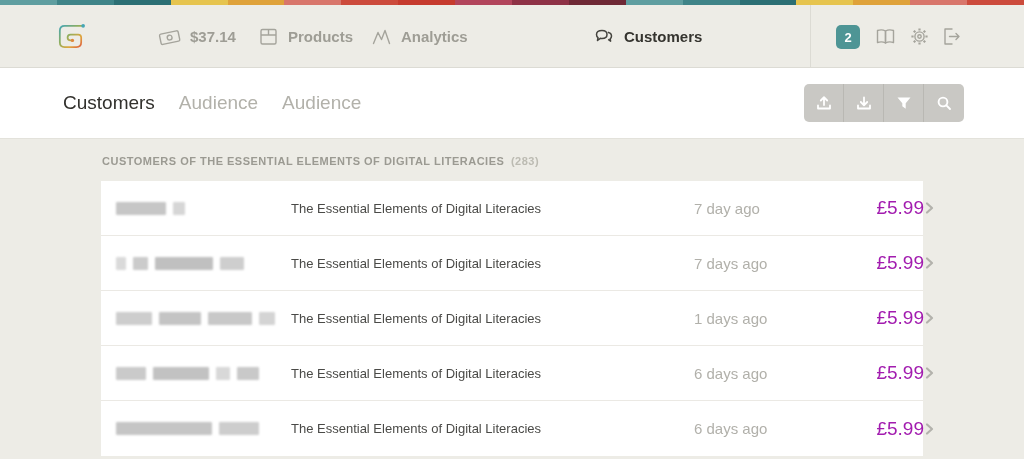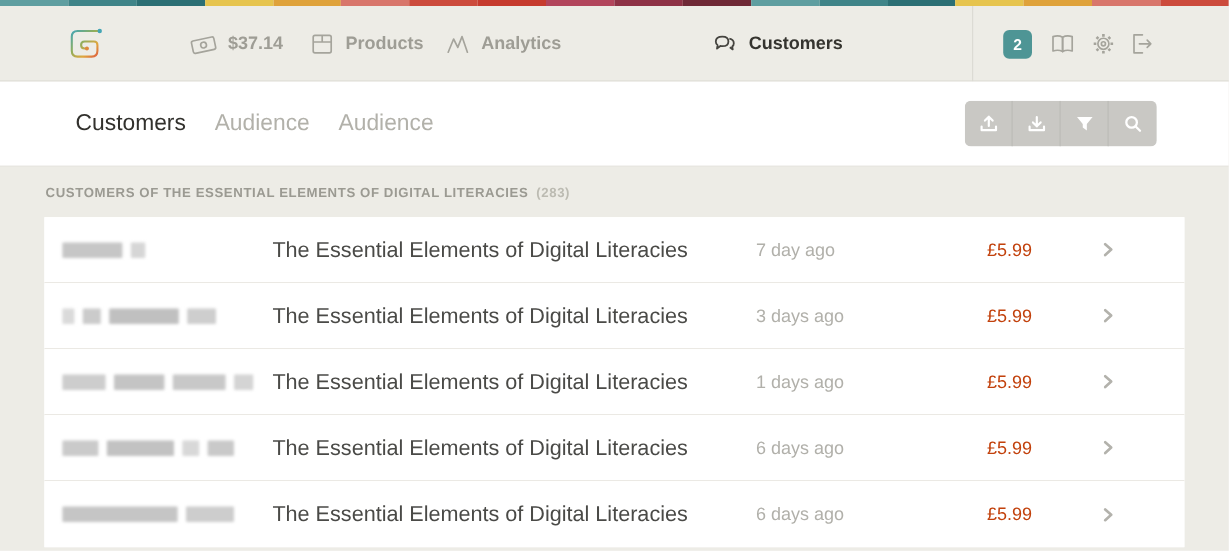--- a/index.html
+++ b/index.html
@@ -29,33 +29,33 @@
   .tabbar { position:relative; height:71px; background:#ffffff; border-bottom:1px solid #e3e2db; }
   .tabs { position:absolute; left:63px; top:0; height:100%; display:flex; align-items:center; gap:24px; }
   .tab { font-size:19px; color:#b2b1aa; cursor:pointer; white-space:nowrap; }
   .tab.active { color:#32312d; }
   .toolbar { position:absolute; left:804px; top:16px; display:flex; border-radius:5px; overflow:hidden; }
   .toolbtn { width:40px; height:38px; background:#c9c8c4; border-right:1px solid #b9b8b3;
              display:flex; align-items:center; justify-content:center; cursor:pointer; }
   .toolbtn:last-child { border-right:none; }
 
   
-  .content { padding:14px 37px 0; }
+  .content { padding:14px 101px 0; }
   .section-header { font-size:11px; font-weight:700; letter-spacing:.5px; color:#9b9a92; margin:2px 0 14px 1px; }
   .section-header .count { color:#bcbbb2; font-weight:700; margin-left:3px; }
 
   .card { background:#fff; }
   .row { display:grid; grid-template-columns:190px 403px 110px 120px 1fr; align-items:center;
          height:55px; border-bottom:1px solid #ebe9e4; cursor:pointer; background:#fff; }
   .row:last-child { border-bottom:none; }
   .redacted { display:flex; gap:7px; padding-left:15px; align-items:center; filter:blur(1.3px); }
   .redacted i { display:block; height:13px; border-radius:1px; }
-  .cell-product { font-size:18px; color:#4a4a47; }
+  .cell-product { font-size:13px; color:#4a4a47; }
   .cell-time { font-size:15px; color:#b1b0aa; }
-  .cell-price { font-size:15px; color:#c2410c; text-align:right; }
+  .cell-price { font-size:19px; color:#a21caf; text-align:right; }
   .cell-chevron { display:flex; justify-content:center; }
 </style>
 </head>
 <body>
 
 <div class="stripe" id="stripe">
     <span style="background: rgb(95, 158, 160);"></span>
     <span style="background: rgb(63, 132, 136);"></span>
     <span style="background: rgb(44, 111, 116);"></span>
     <span style="background: rgb(230, 196, 78);"></span>
@@ -213,21 +213,21 @@
   </div>
 
   <div class="row">
     <div class="redacted">
           <i style="width: 10px; background: rgb(218, 218, 218);"></i>
           <i style="width: 15px; background: rgb(203, 203, 203);"></i>
           <i style="width: 58px; background: rgb(192, 192, 192);"></i>
           <i style="width: 24px; background: rgb(206, 206, 206);"></i>
         </div>
     <div class="cell-product">The Essential Elements of Digital Literacies</div>
-    <div class="cell-time">3 days ago</div>
+    <div class="cell-time">7 days ago</div>
     <div class="cell-price">£5.99</div>
     <div class="cell-chevron">
       <svg width="11" height="14" viewBox="0 0 11 14" fill="none" stroke="#b3b2ac" stroke-width="2.2" stroke-linecap="round" stroke-linejoin="round">
         <path d="M3 2.5 L8 7 L3 11.5"></path>
       </svg>
     </div>
   </div>
 
   <div class="row">
     <div class="redacted">

